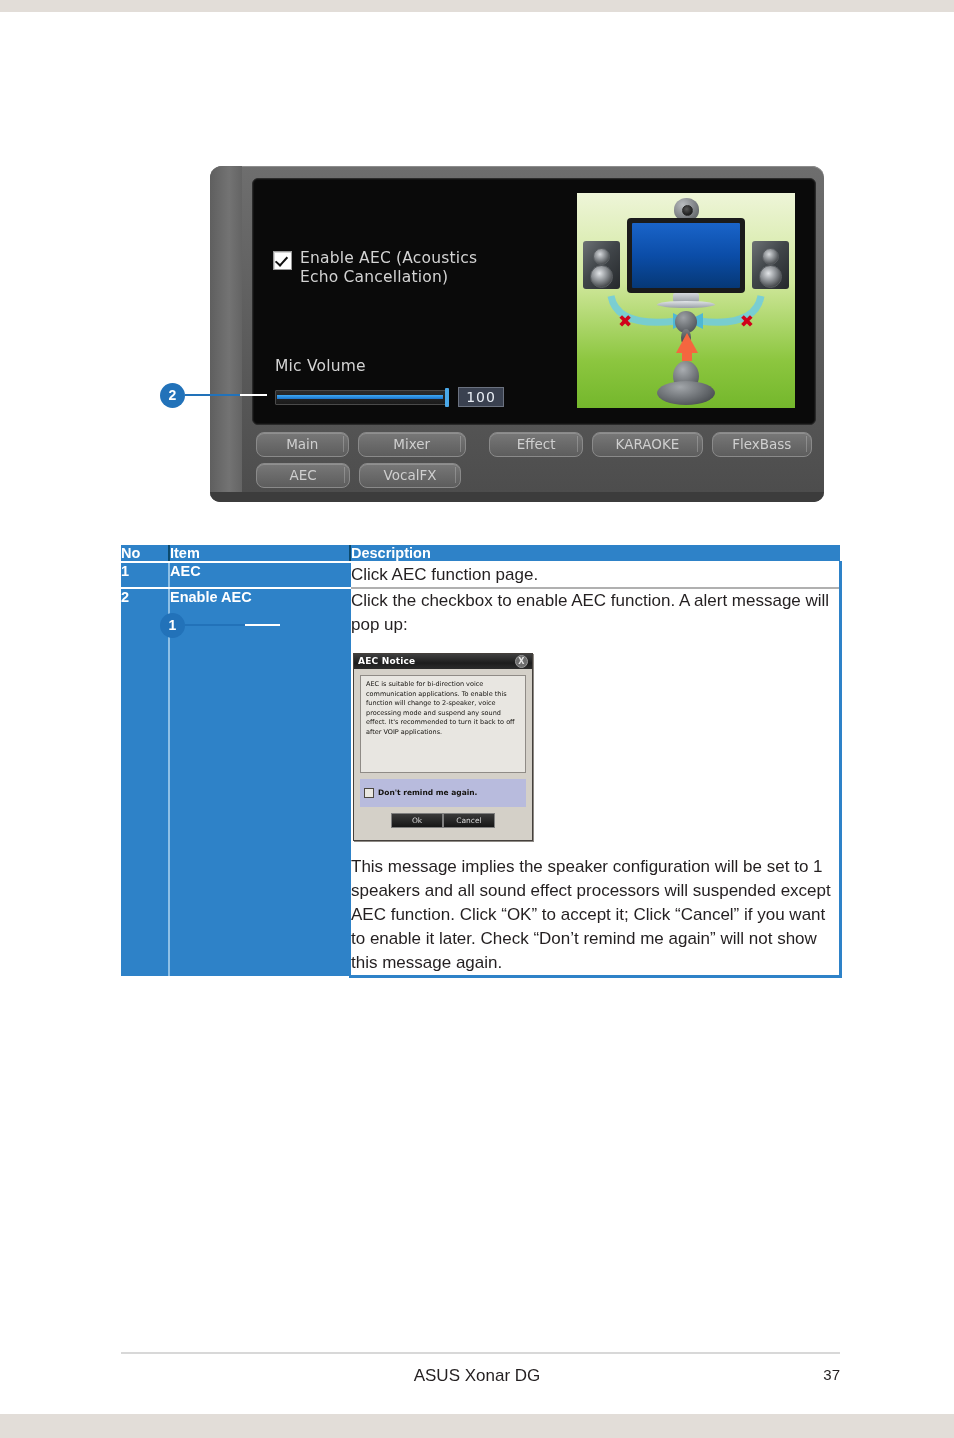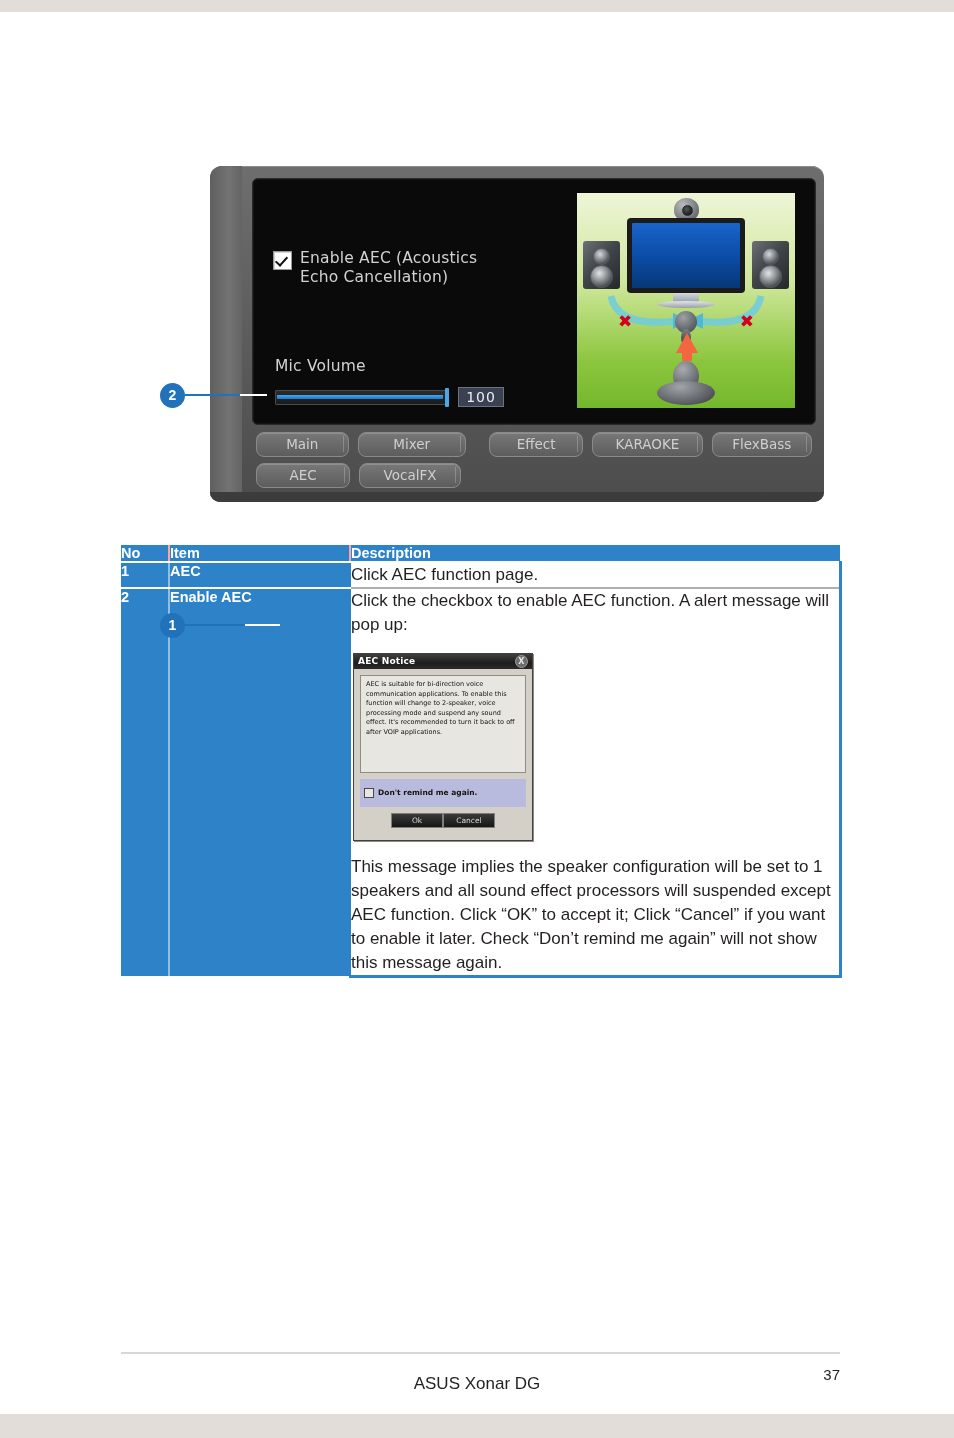--- a/index.html
+++ b/index.html
@@ -355,21 +355,21 @@
   .col-desc { width: 490px; }
   .th-cell {
     background: #2e82c8;
     color: #ffffff;
     font-size: 14.5px;
     font-weight: bold;
     padding: 7px 0 7px 9px;
     border-bottom: 2px solid #ffffff;
     text-align: left;
   }
-  .th-cell.sep { border-left: 2px solid #fca5a5; }
+  .th-cell.sep { border-left: 2px solid #0c4a6e; }
   .cell-blue {
     background: #2e82c8;
     color: #ffffff;
     font-size: 14.5px;
     font-weight: bold;
     padding: 9px 0 9px 9px;
     border-bottom: 2px solid #ffffff;
   }
   .cell-blue.sep { border-left: 2px solid #8ec0e6; }
   .cell-desc {
@@ -473,21 +473,20 @@
     background: #d8d8d8;
   }
   .footer-title {
     position: absolute;
     left: 0; top: 1366px;
     width: 954px;
     text-align: center;
     font-size: 17px;
     color: #231f20;
     font-family: "Liberation Sans", sans-serif;
-    margin-top: 8px;
   }
   .footer-page {
     position: absolute;
     left: 0; top: 1366px;
     width: 840px;
     text-align: right;
     font-size: 15px;
     color: #231f20;
     font-family: "Liberation Sans", sans-serif;
   }

